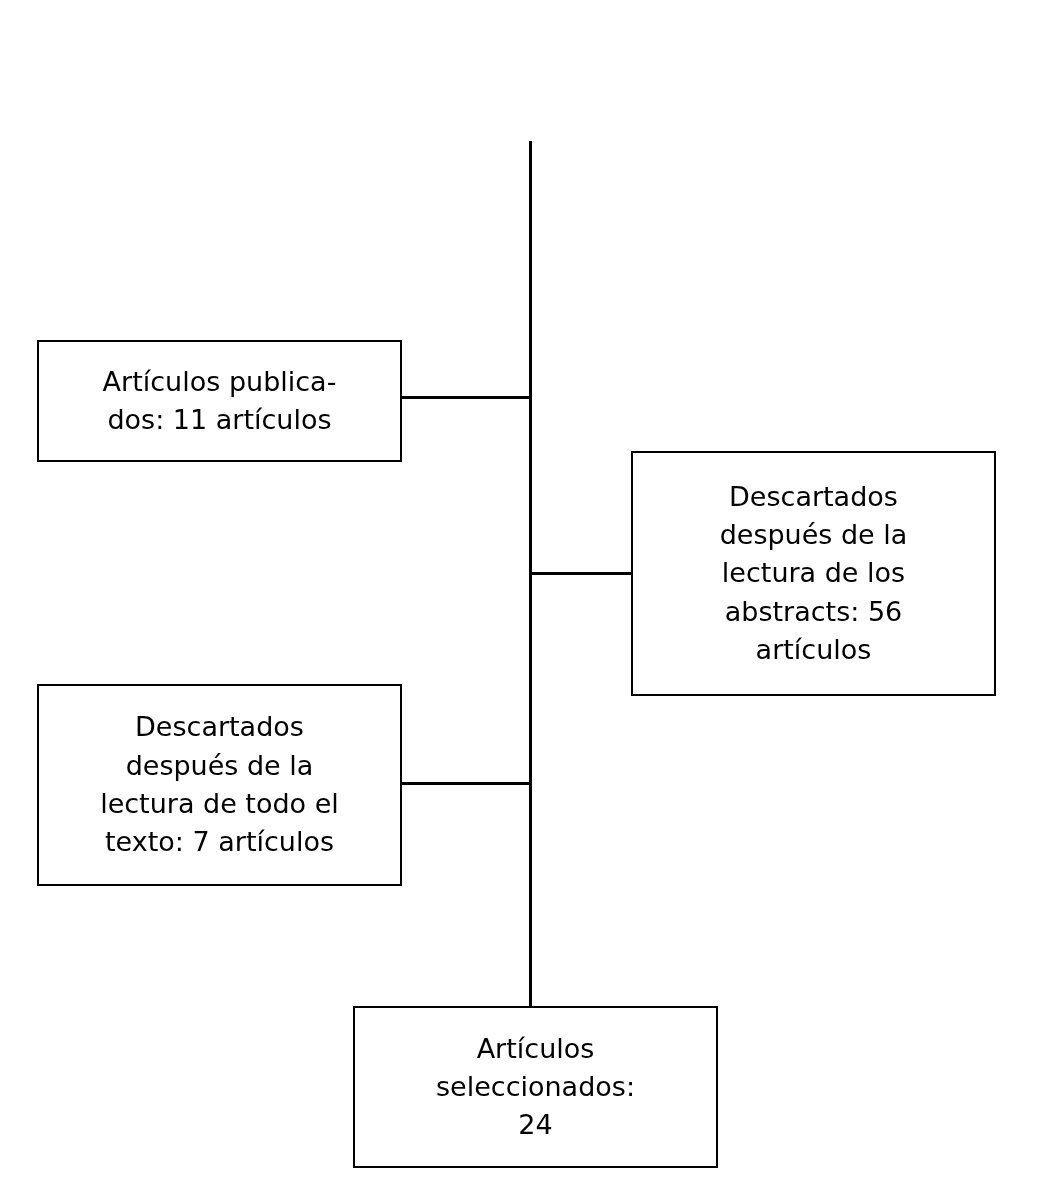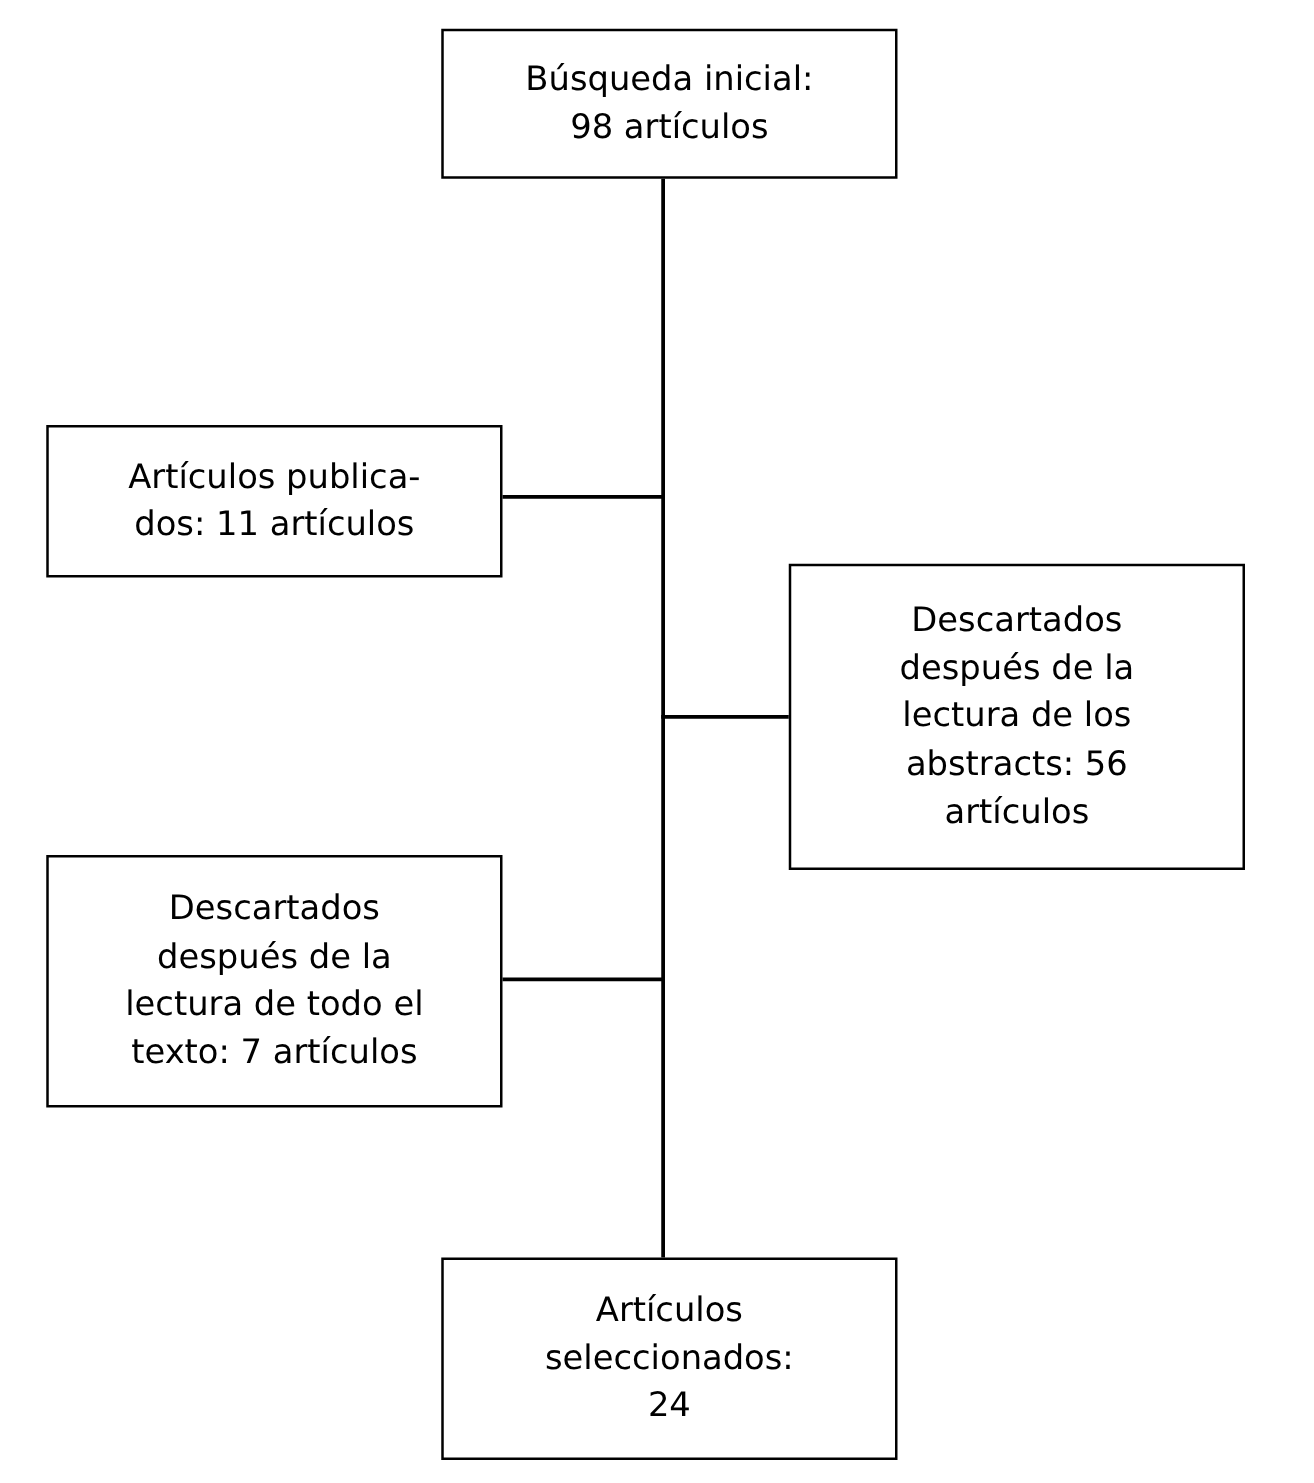--- a/index.html
+++ b/index.html
@@ -60,24 +60,20 @@
 </head>
 <body>
 
 <div id="canvas">
 
   <div class="edge edge-v" id="edge-spine"></div>
   <div class="edge edge-h" id="edge-to-published"></div>
   <div class="edge edge-h" id="edge-to-abstracts"></div>
   <div class="edge edge-h" id="edge-to-fulltext"></div>
 
-  <div class="node" id="node-initial-search">
-    <span class="node-text">Búsqueda inicial:
-98 artículos</span>
-  </div>
 
   <div class="node" id="node-published">
     <span class="node-text">Artículos publica-
 dos: 11 artículos</span>
   </div>
 
   <div class="node" id="node-abstracts">
     <span class="node-text">Descartados
 después de la
 lectura de los

